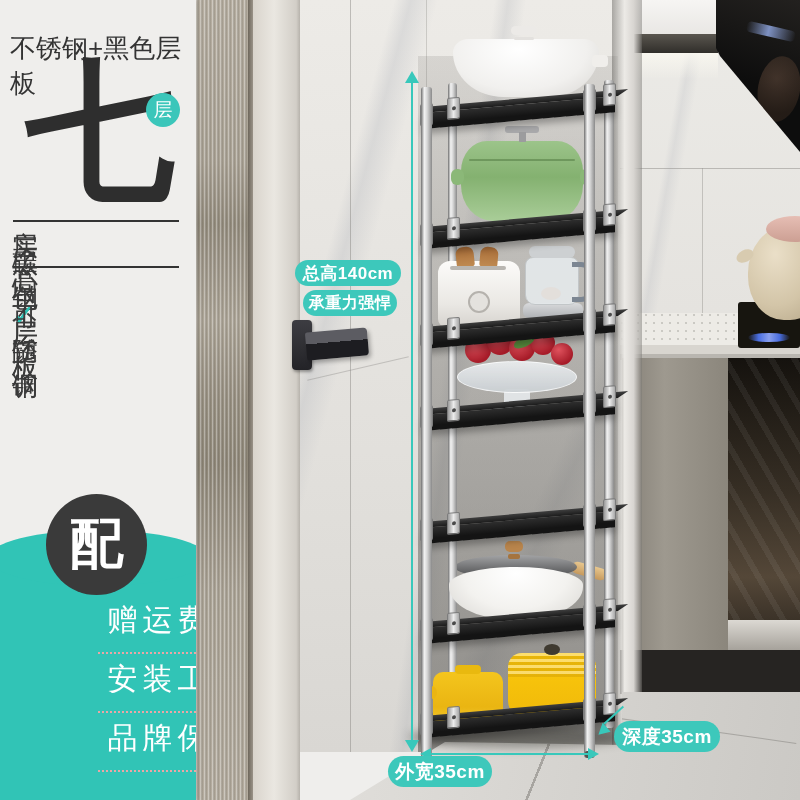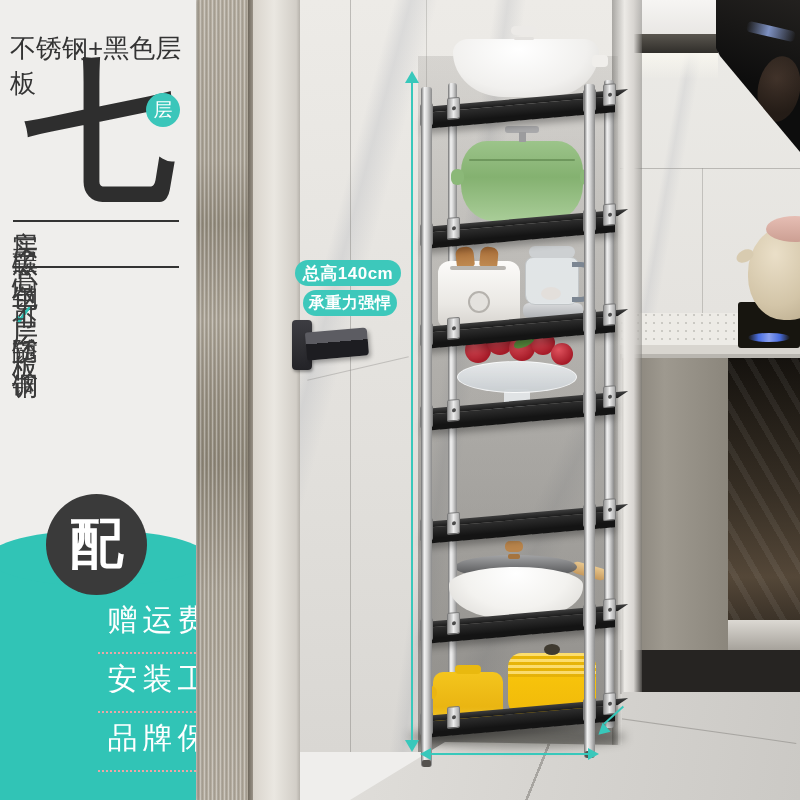--- a/index.html
+++ b/index.html
@@ -346,20 +346,22 @@
   <i class="tri arr-up"></i>
   <i class="tri arr-down"></i>
   <i class="teal-line hline"></i>
   <i class="tri arr-left"></i>
   <i class="tri arr-right"></i>
   <i class="teal-line depth-line"></i>
   <i class="tri arr-depth"></i>
 
   <div class="pill p-total">总高140cm</div>
   <div class="pill p-adjust">承重力强悍</div>
+  <div class="pill p-outer">外宽35cm</div>
+  <div class="pill p-depth">深度35cm</div>
 
   <aside class="panel">
     <div class="p-title">不锈钢+黑色层板</div>
     <div class="p-seven">七</div>
     <div class="p-badge">层</div>
     <i class="p-line l1"></i>
     <i class="p-line l2"></i>
     <ul class="p-feats">
       <li>
         <span class="check">✓</span>

